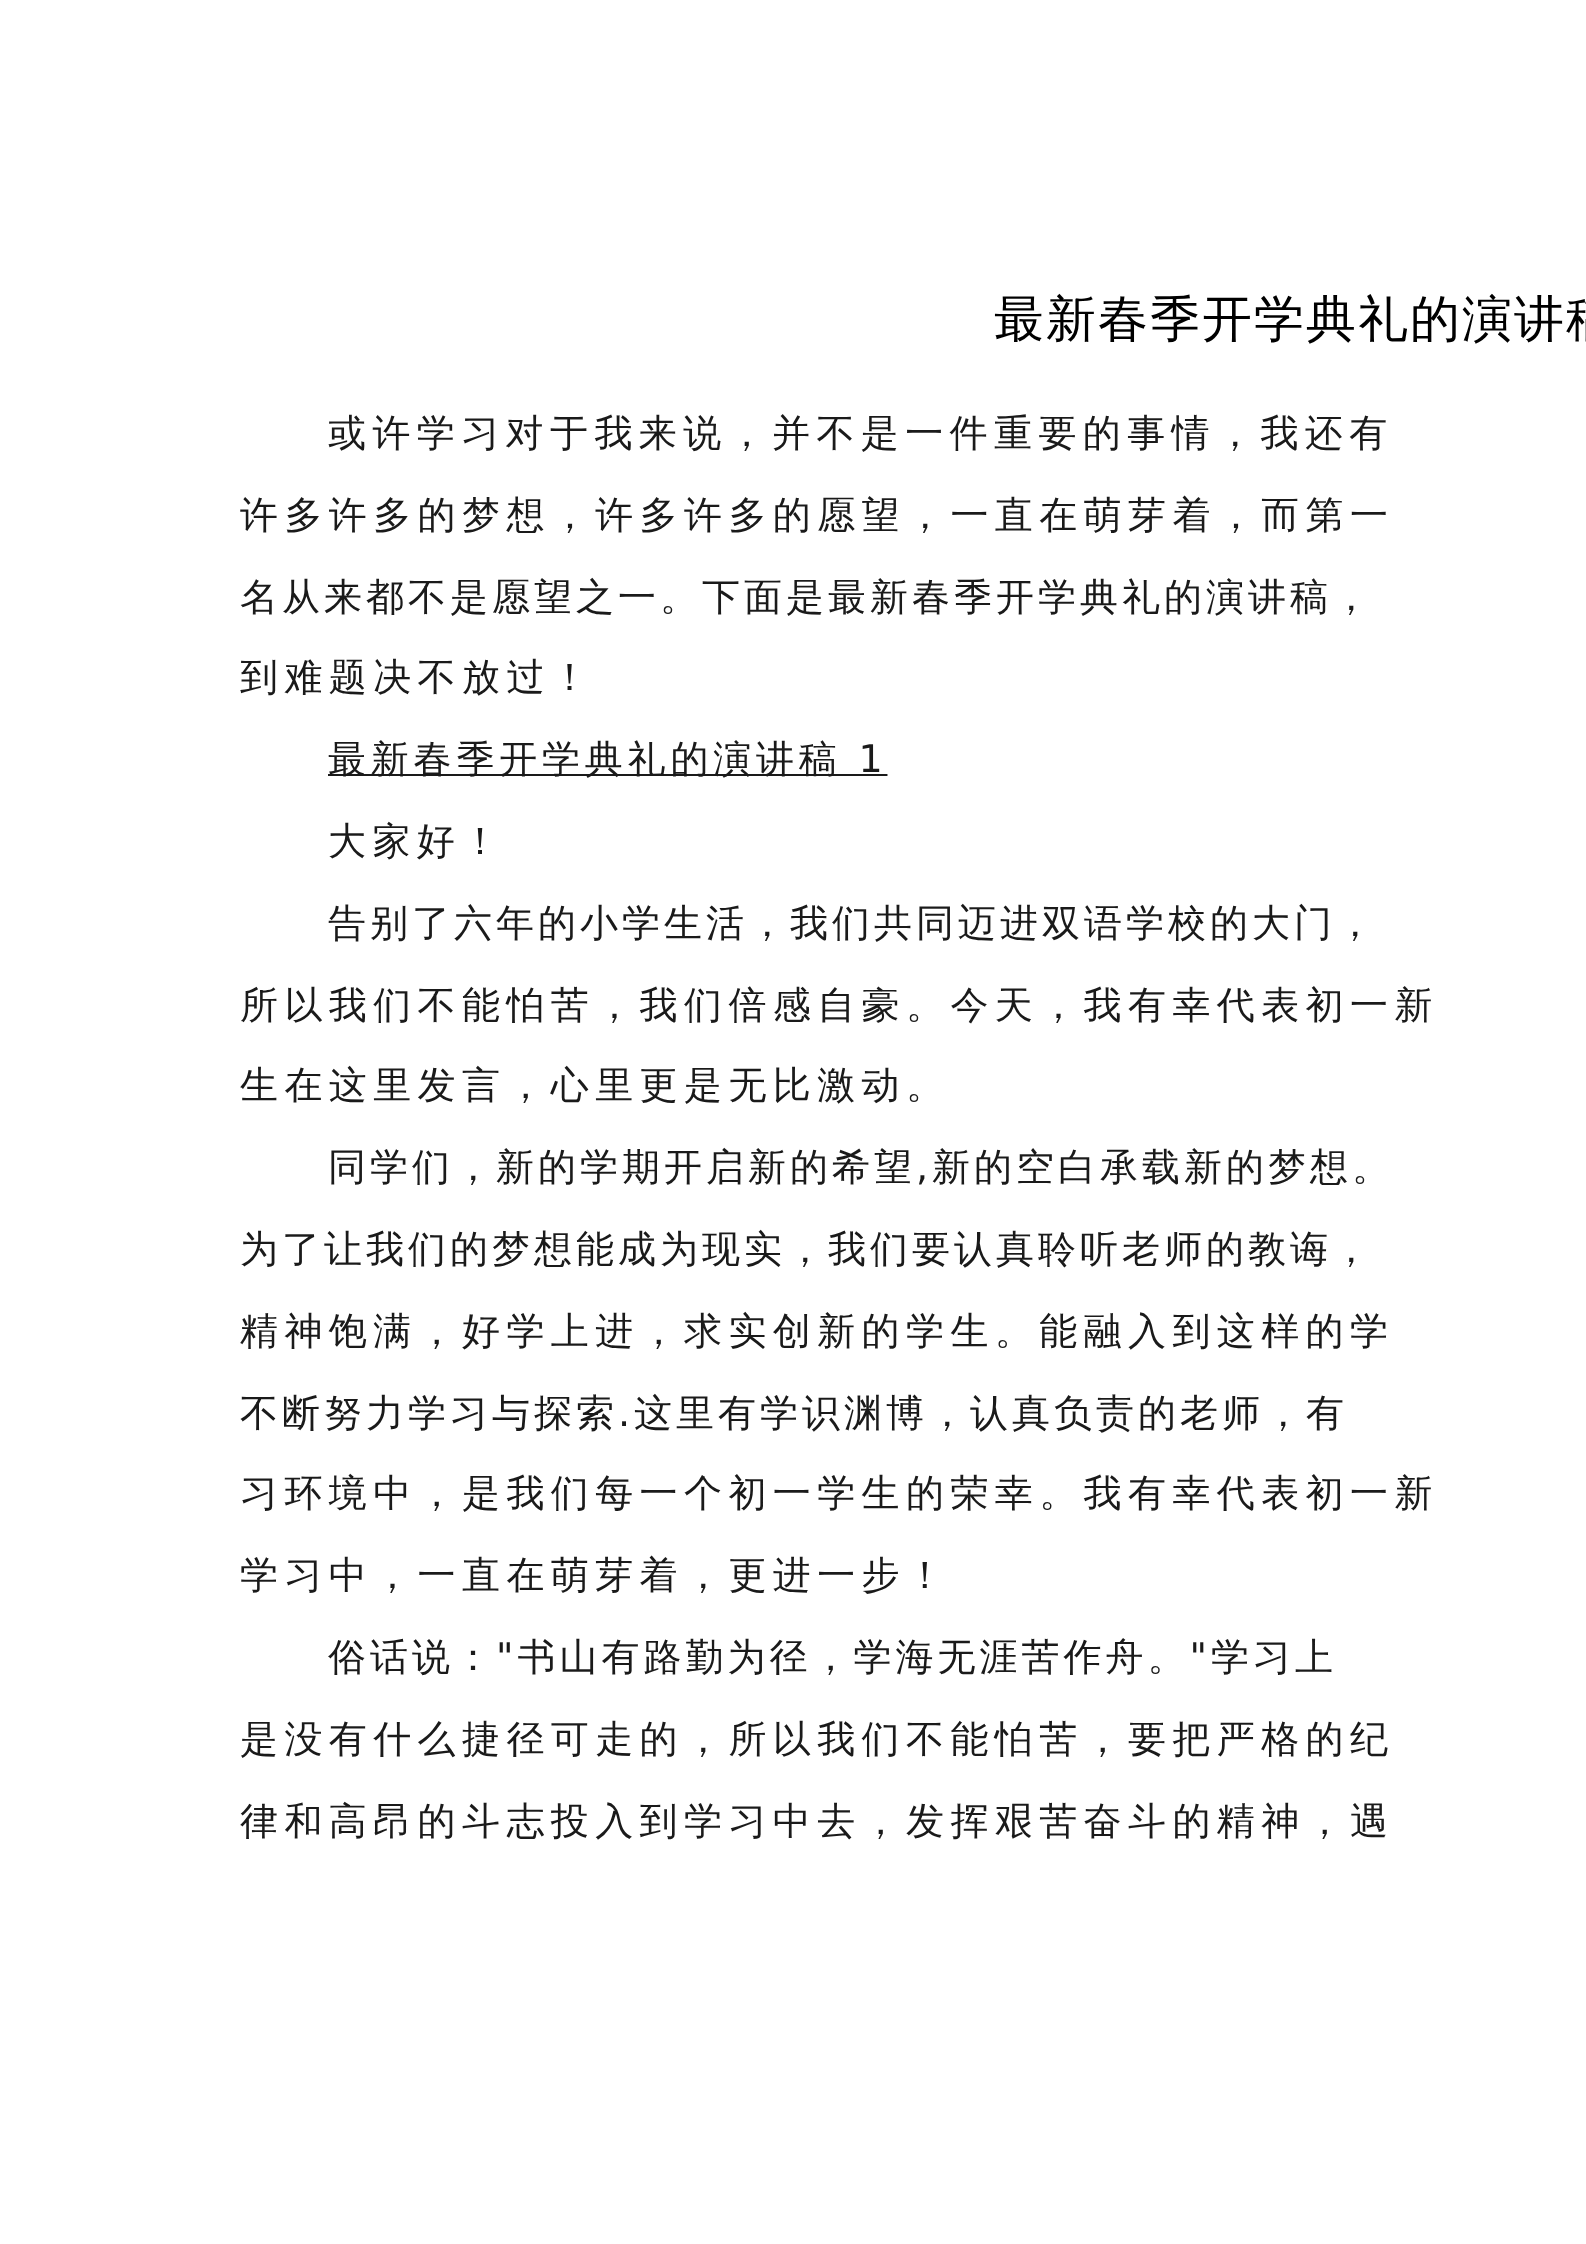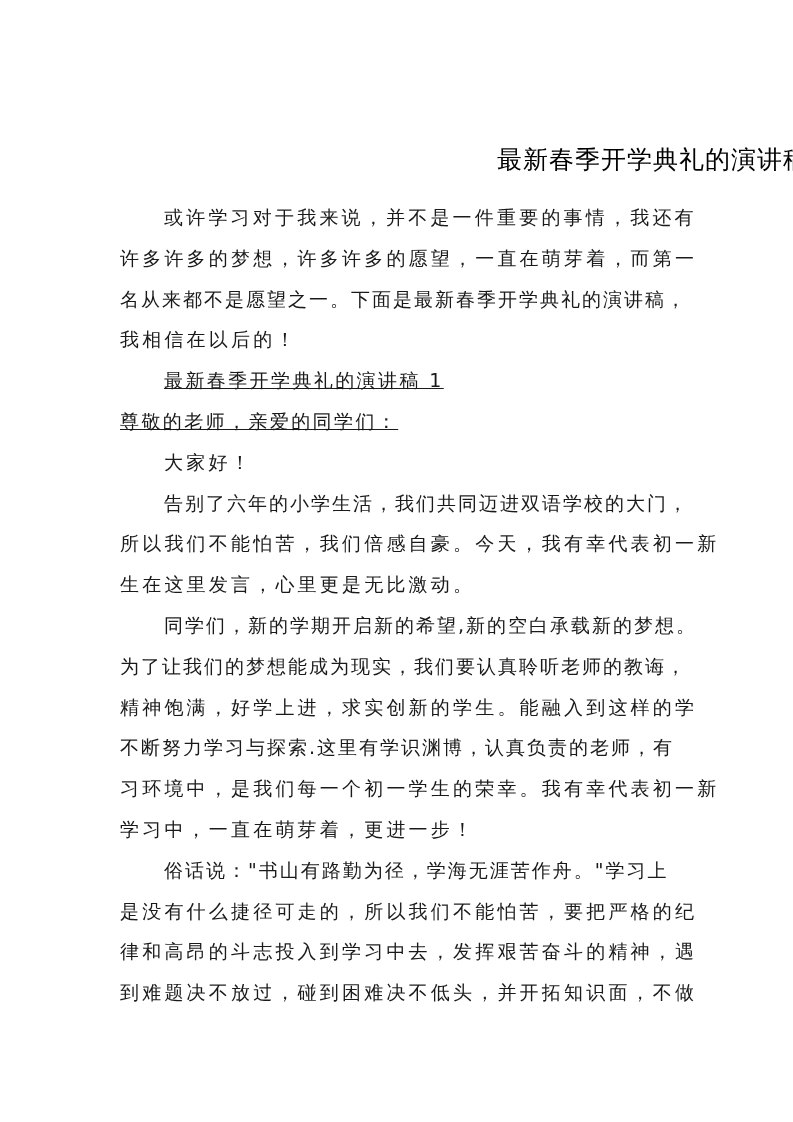--- a/index.html
+++ b/index.html
@@ -64,31 +64,29 @@
 </head>
 <body>
 
 <div class="page">
   <h1 class="title">最新春季开学典礼的演讲稿</h1>
 
   <div class="content">
     <div class="line indent">或许学习对于我来说，并不是一件重要的事情，我还有</div>
     <div class="line">许多许多的梦想，许多许多的愿望，一直在萌芽着，而第一</div>
     <div class="line tight">名从来都不是愿望之一。下面是最新春季开学典礼的演讲稿，</div>
-    <div class="line">我相信在以后的！</div>
+    <div class="line">到难题决不放过！</div>
     <div class="line indent subhead">最新春季开学典礼的演讲稿 1</div>
-    <div class="line subhead">尊敬的老师，亲爱的同学们：</div>
     <div class="line indent">大家好！</div>
     <div class="line indent tight">告别了六年的小学生活，我们共同迈进双语学校的大门，</div>
     <div class="line">所以我们不能怕苦，我们倍感自豪。今天，我有幸代表初一新</div>
     <div class="line">生在这里发言，心里更是无比激动。</div>
     <div class="line indent tight">同学们，新的学期开启新的希望,新的空白承载新的梦想。</div>
     <div class="line tight">为了让我们的梦想能成为现实，我们要认真聆听老师的教诲，</div>
     <div class="line">精神饱满，好学上进，求实创新的学生。能融入到这样的学</div>
     <div class="line tight">不断努力学习与探索.这里有学识渊博，认真负责的老师，有</div>
     <div class="line">习环境中，是我们每一个初一学生的荣幸。我有幸代表初一新</div>
     <div class="line">学习中，一直在萌芽着，更进一步！</div>
     <div class="line indent tight">俗话说："书山有路勤为径，学海无涯苦作舟。"学习上</div>
     <div class="line">是没有什么捷径可走的，所以我们不能怕苦，要把严格的纪</div>
     <div class="line">律和高昂的斗志投入到学习中去，发挥艰苦奋斗的精神，遇</div>
-    <div class="line">到难题决不放过，碰到困难决不低头，并开拓知识面，不做</div>
   </div>
 </div>
 
 </body></html>

